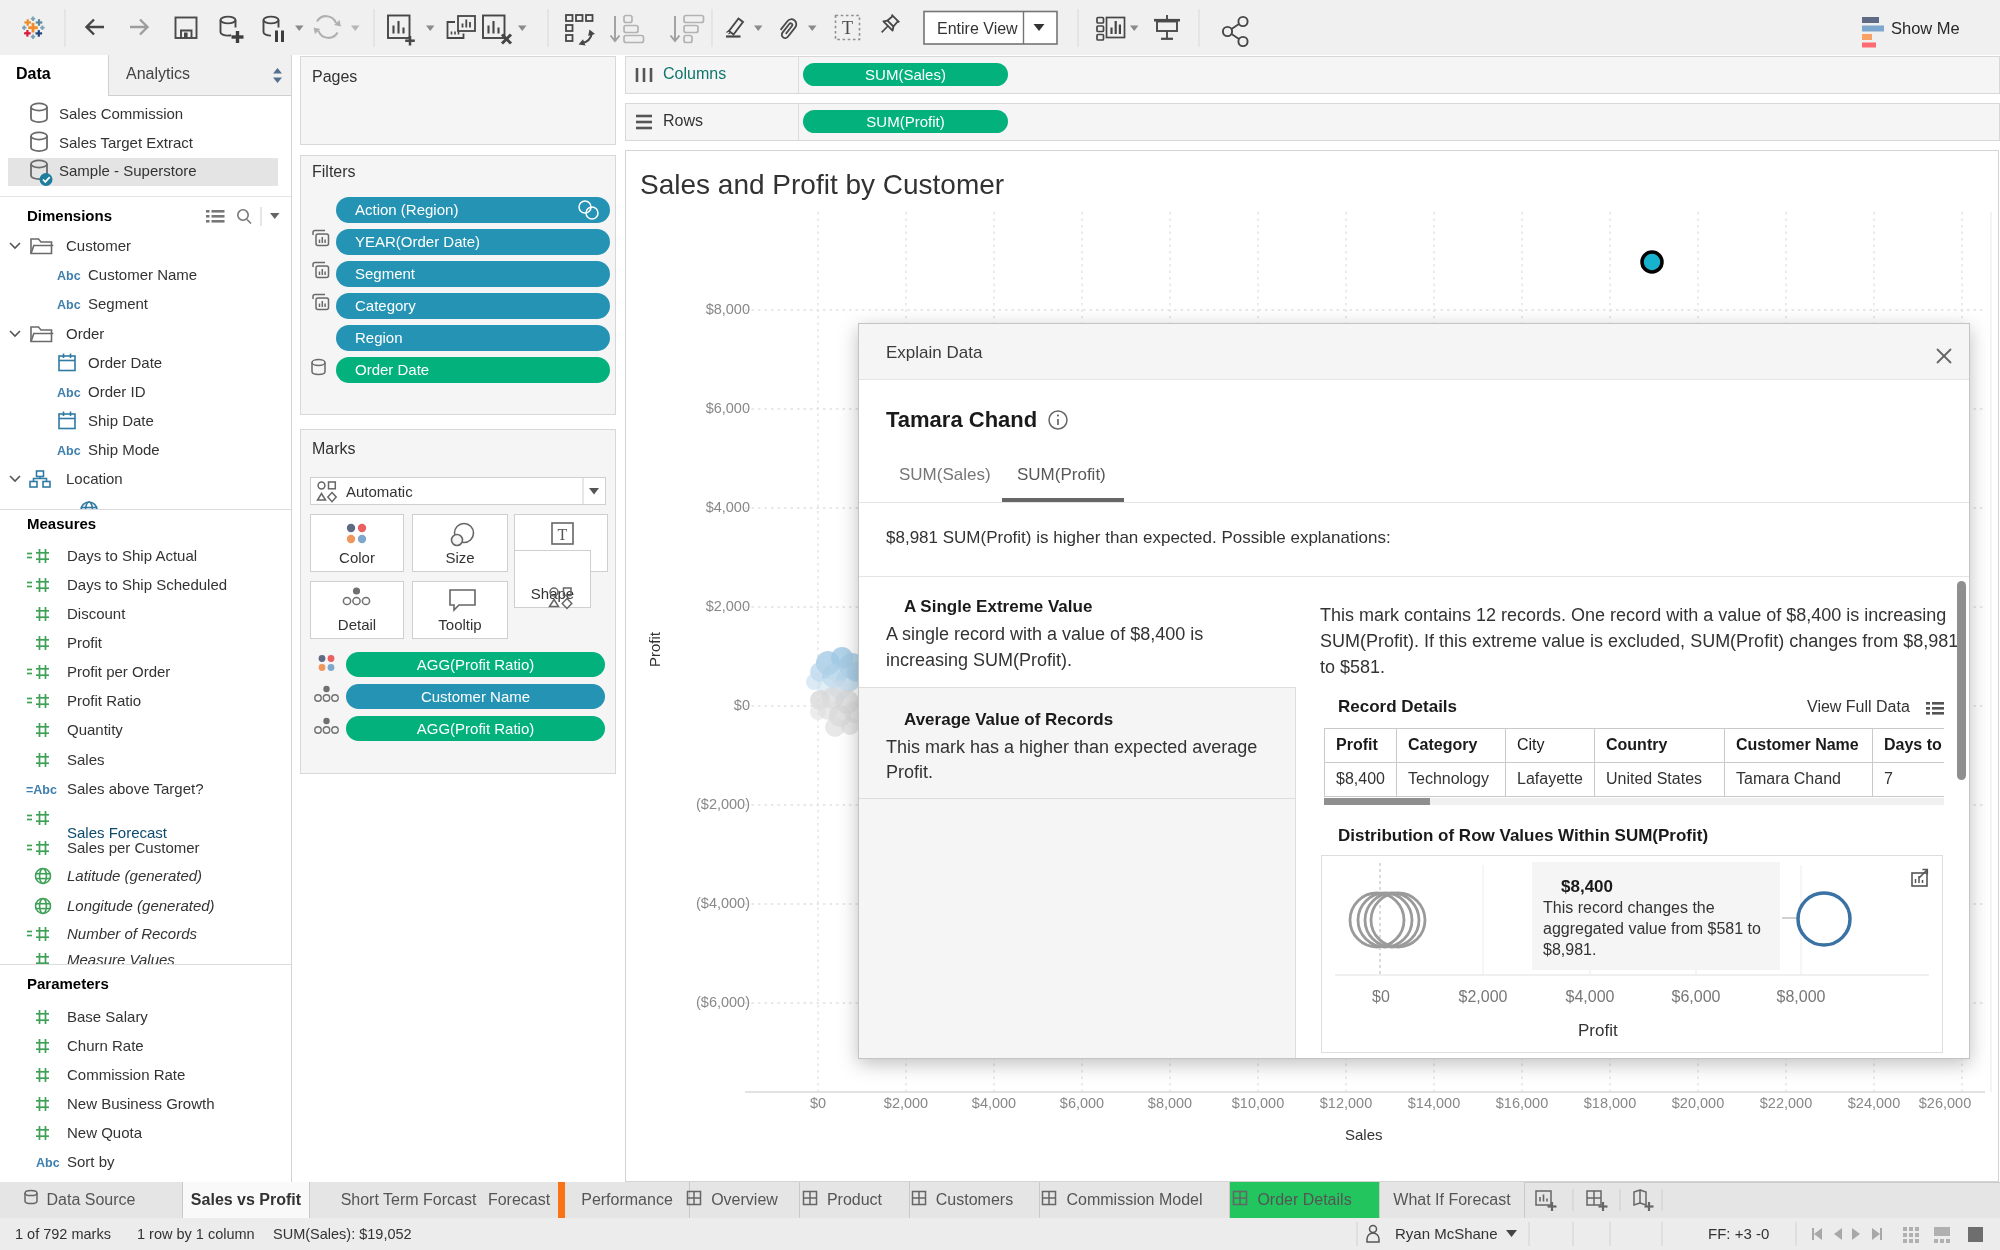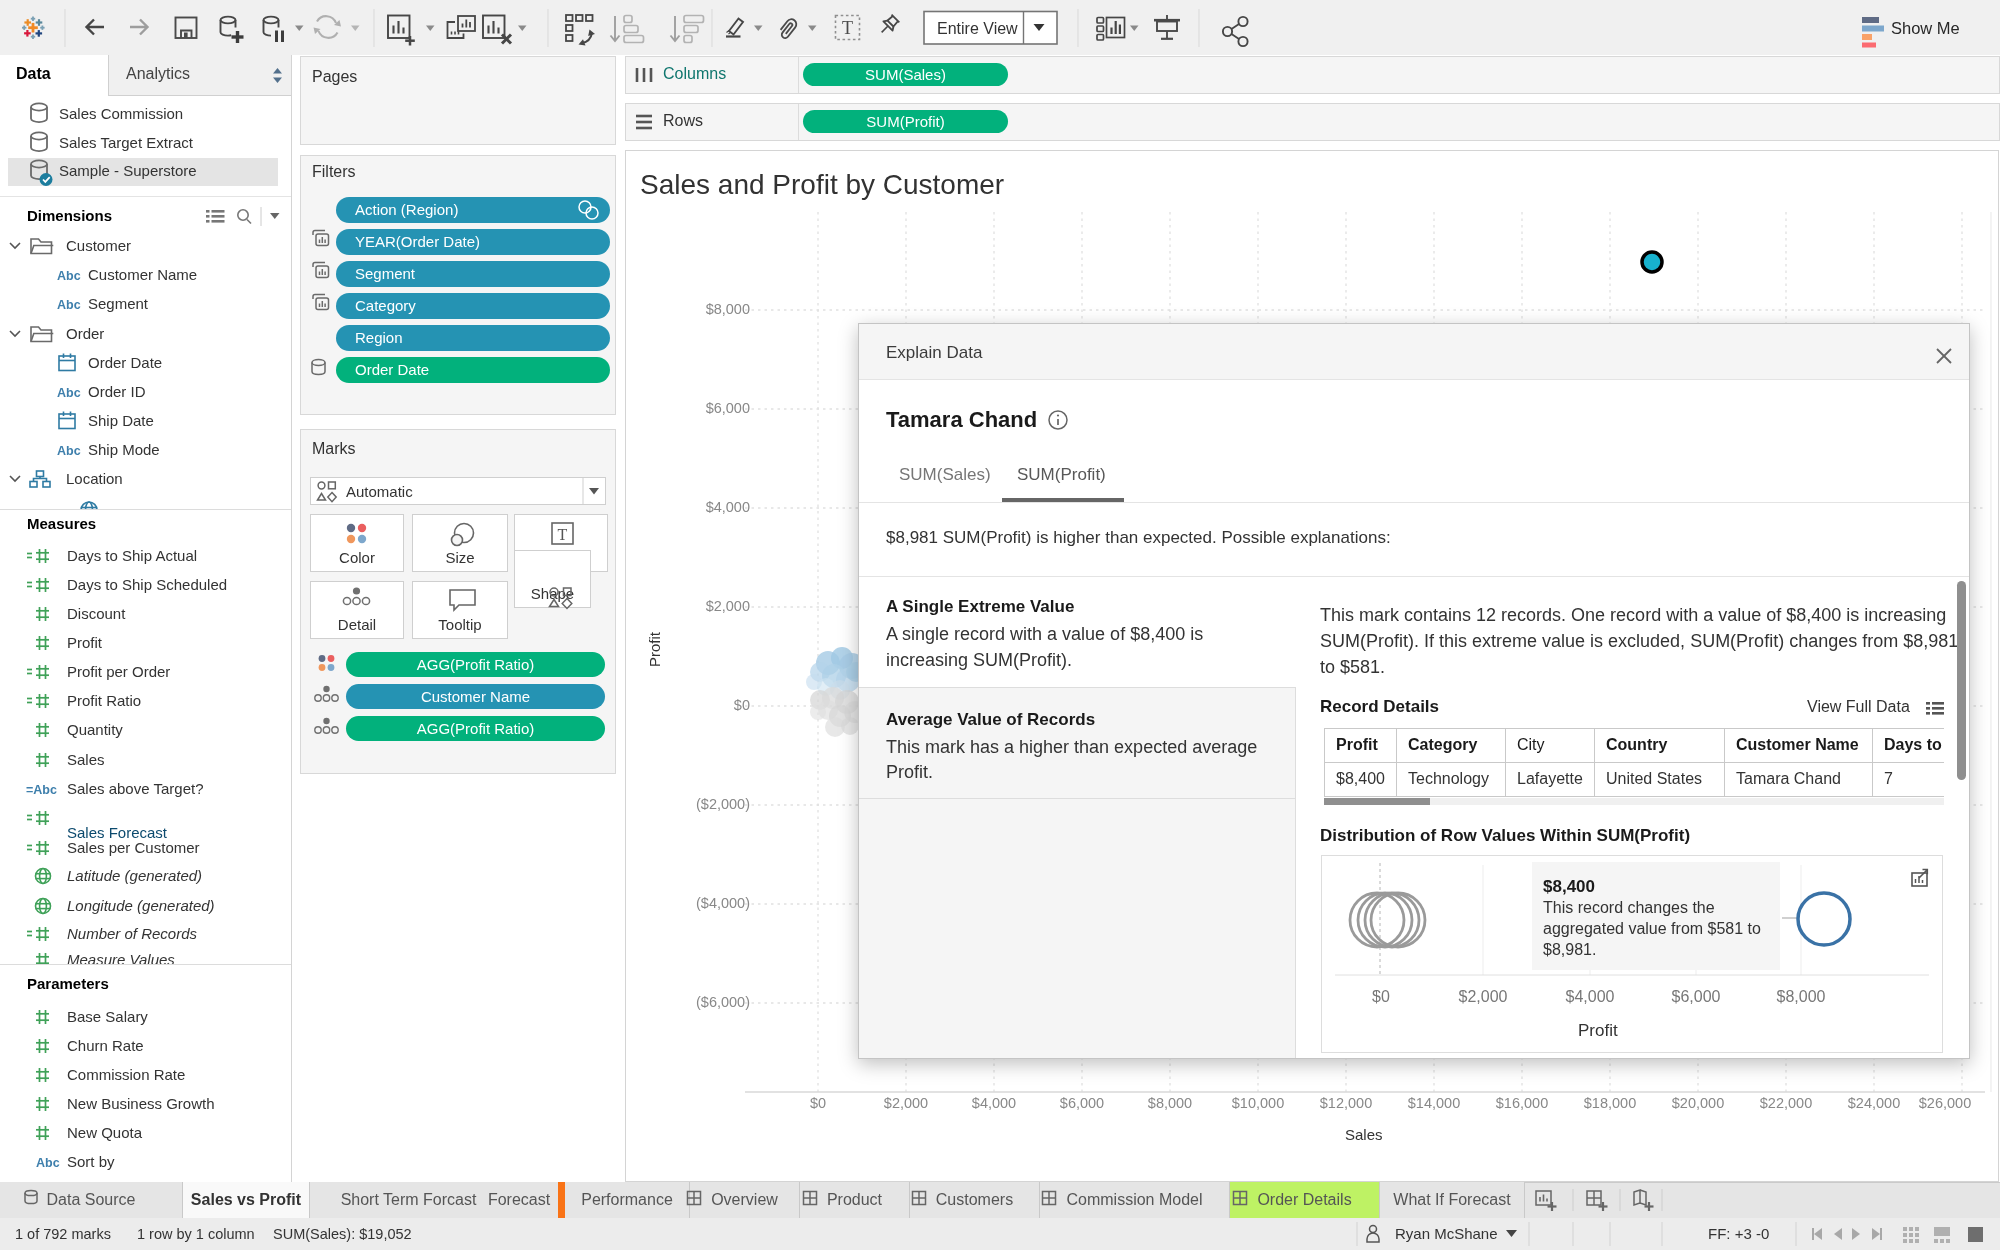--- a/index.html
+++ b/index.html
@@ -8,21 +8,21 @@
 .txt { position:absolute; white-space:nowrap; }
 svg.abs { overflow:visible; }
 .card { position:absolute; background:#f5f5f5; border:1px solid #d8d8d8; }
 .fpill { position:absolute; height:26px; border-radius:13px; background:#2593b3; color:#fff; font-size:15px; line-height:26px; padding-left:19px; }
 .mbtn { position:absolute; width:94px; height:58px; background:#fff; border:1px solid #cfcfcf; }
 .mbtn .lbl { position:absolute; width:100%; bottom:5px; font-size:15px; color:#333; text-align:center; }
 .shelf { position:absolute; background:#f5f5f5; border:1px solid #d8d8d8; }
 .gly { position:absolute; font-size:14.5px; color:#888; width:110px; text-align:right; }
 .glx { position:absolute; font-size:14.5px; color:#888; width:90px; text-align:center; }
 .dtxt { position:absolute; font-size:18px; color:#333; white-space:nowrap; }
-.dbold { position:absolute; font-size:17px; font-weight:bold; color:#1a1a1a; white-space:nowrap; }
+.dbold { position:absolute; font-size:17px; font-weight:bold; color:#1a1a1a; white-space:nowrap;margin-left:18px; }
 .tab { position:absolute; top:0; height:36px; font-size:16px; color:#555; line-height:35px; }
 .sttxt { position:absolute; font-size:14.5px; color:#333; white-space:nowrap; }
 </style>
 </head>
 <body>
 
 <div class="abs" style="left:0;top:0;width:2000px;height:55px;background:#f0f0f0"></div>
 <svg class="abs" width="2000" height="55" style="left:0;top:0">
   <g transform="translate(33,27.5)">
     <g stroke="#f28a25" stroke-width="2.8">
@@ -901,21 +901,21 @@
 <div class="tab" style="left:1040px;top:1182px;width:190px;background:#e5e5e5;border-right:1px solid #c9c9c9;text-align:center">
 <span style="position:relative">
 <svg width="17" height="17" style="position:absolute;left:-25px;top:-1px;overflow:visible">
         <g stroke="#666" stroke-width="1.5" fill="none">
           <rect x="1.5" y="1.5" width="13" height="13"></rect>
           <line x1="8" y1="1.5" x2="8" y2="14.5"></line>
           <line x1="1.5" y1="8" x2="14.5" y2="8"></line>
         </g>
       </svg>
 Commission Model</span></div>
-<div class="tab" style="left:1230px;top:1182px;width:150px;background:#bef264;border-right:1px solid #c9c9c9;text-align:center">
+<div class="tab" style="left:1230px;top:1182px;width:150px;background:#22c55e;border-right:1px solid #c9c9c9;text-align:center">
 <span style="position:relative">
 <svg width="17" height="17" style="position:absolute;left:-25px;top:-1px;overflow:visible">
         <g stroke="#666" stroke-width="1.5" fill="none">
           <rect x="1.5" y="1.5" width="13" height="13"></rect>
           <line x1="8" y1="1.5" x2="8" y2="14.5"></line>
           <line x1="1.5" y1="8" x2="14.5" y2="8"></line>
         </g>
       </svg>
 Order Details</span></div>
 <div class="tab" style="left:1380px;top:1182px;width:145px;background:#e5e5e5;border-right:1px solid #c9c9c9;text-align:center">

